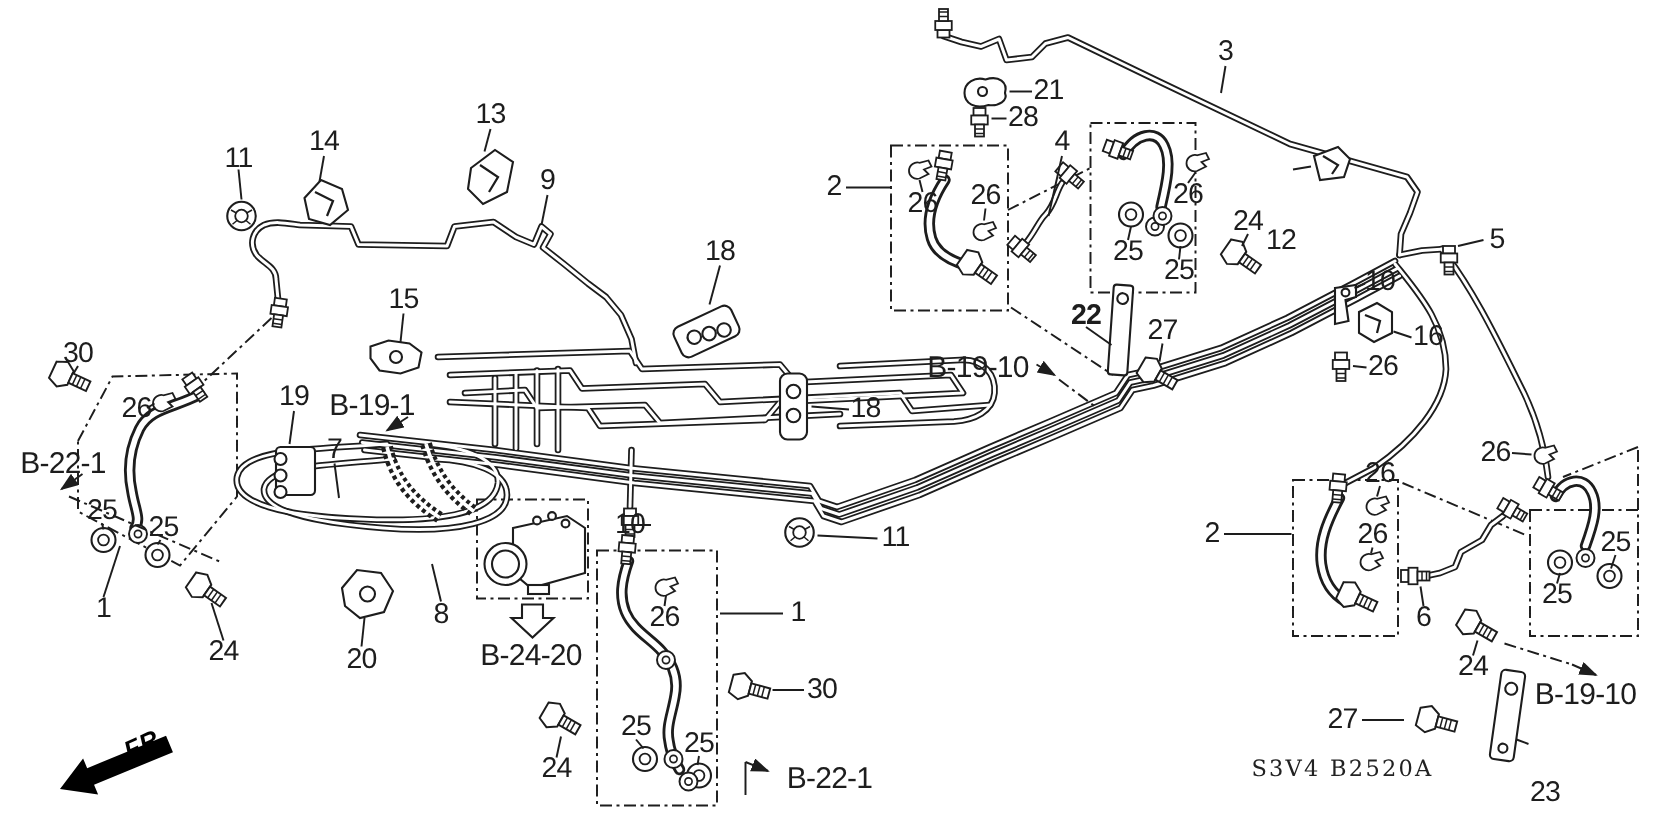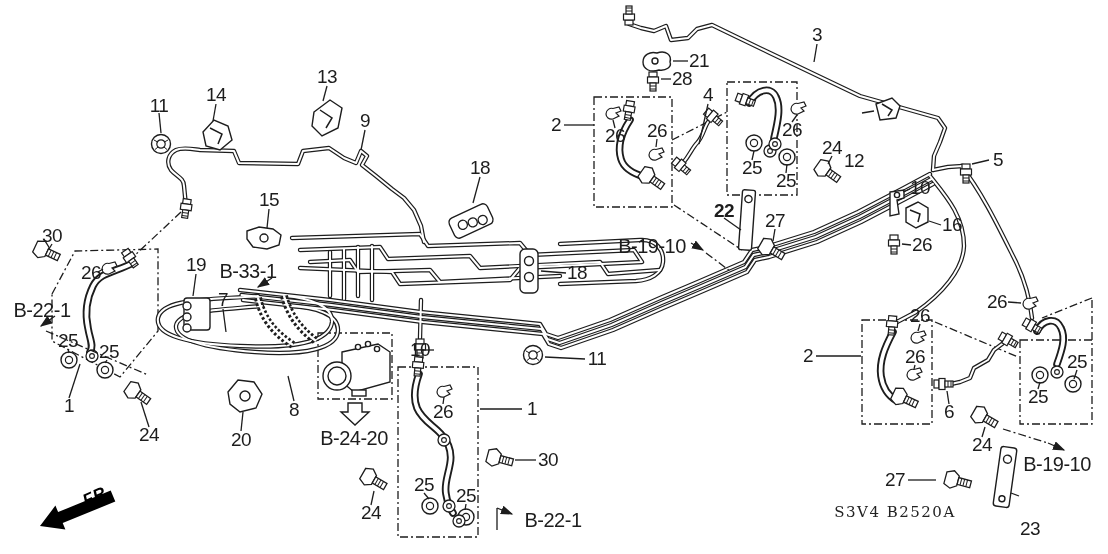--- a/index.html
+++ b/index.html
@@ -431,21 +431,21 @@
       <div class="callout" style="left: 997px; top: 302px;">26</div>
       <div class="callout" style="left: 920px; top: 316px;">26</div>
       <div class="callout" style="left: 915px; top: 357px;">26</div>
       <div class="callout" style="left: 1077px; top: 362px;">25</div>
       <div class="callout" style="left: 1038px; top: 397px;">25</div>
       <div class="callout" style="left: 949px; top: 412px;">6</div>
       <div class="callout" style="left: 982px; top: 445px;">24</div>
       <div class="callout" style="left: 895px; top: 480px;">27</div>
       <div class="callout" style="left: 1030px; top: 497px; margin-top: 32px;">23</div>
       <div class="refcallout" style="left: 42px; top: 310px;">B-22-1</div>
-      <div class="refcallout" style="left: 248px; top: 271px;">B-33-1</div>
+      <div class="refcallout" style="left: 248px; top: 271px;">B-19-1</div>
       <div class="refcallout" style="left: 354px; top: 438px;">B-24-20</div>
       <div class="refcallout" style="left: 652px; top: 246px;">B-19-10</div>
       <div class="refcallout" style="left: 1057px; top: 464px;">B-19-10</div>
       <div class="refcallout" style="left: 553px; top: 520px;">B-22-1</div>
     </div>
 
 <div class="code" id="code-label" style="left: 895px; top: 512px;">S3V4 B2520A</div>
 <div class="fr-text" id="fr-label" style="left: 97px; top: 496px;">FR.</div>
 
 </div>

